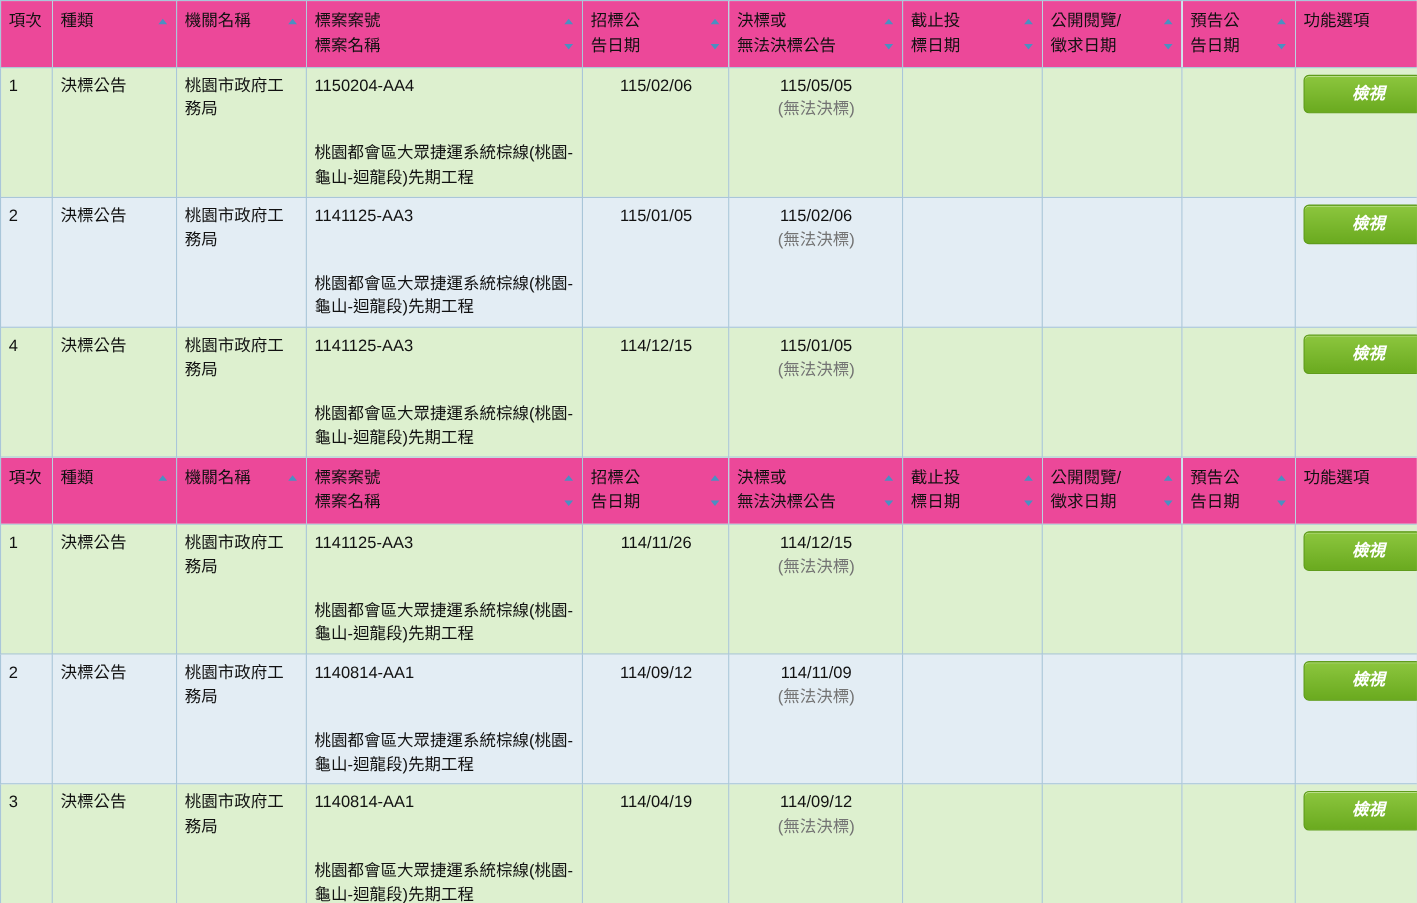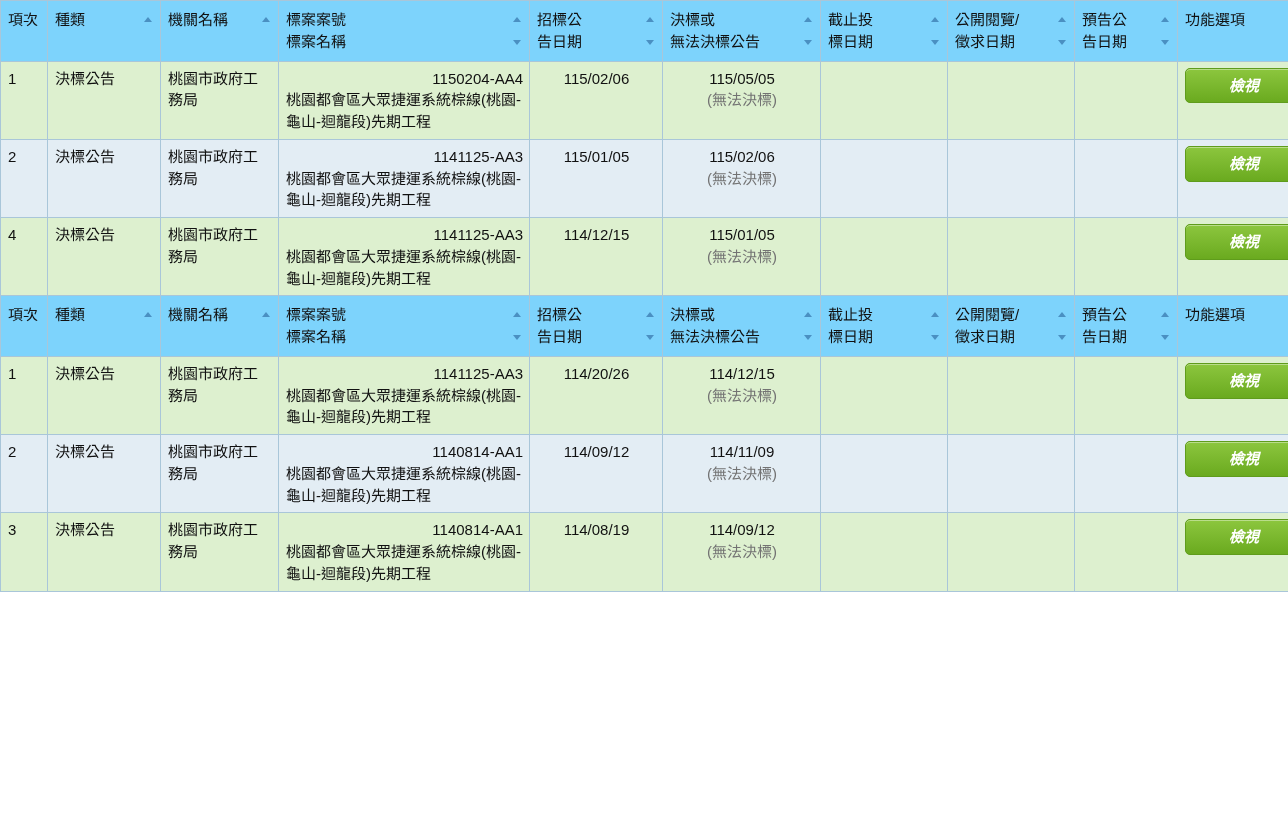--- a/index.html
+++ b/index.html
@@ -23,21 +23,21 @@
   table.bid-table td, table.bid-table th {
     border: 1px solid #a9c6d9;
     vertical-align: top;
     padding: 6px 6px 6px 7px;
     font-weight: normal;
     text-align: left;
     line-height: 1.45;
   }
   
   tr.header-row th {
-    background: #7dd3fc;
+    background: #ec4899;
     color: #111111;
     font-size: 15px;
     vertical-align: top;
     padding-top: 8px;
     padding-bottom: 8px;
     position: relative;
   }
   .hdr-line {
     display: block;
     position: relative;
@@ -70,22 +70,22 @@
   col.c-pre      { width: 103px; }
   col.c-func     { width: 111px; }
 
   tr.row-green td { background: #ddf0cf; }
   tr.row-blue  td { background: #e3edf4; }
 
   td.seq { text-align: center; }
   td.center { text-align: center; }
   td.func { text-align: center; vertical-align: top; padding-top: 12px; font-style: italic; }
 
-  .case-no { display: block; white-space: nowrap; text-align: right; }
-  .case-name { display: block; }
+  .case-no { display: block; white-space: nowrap; }
+  .case-name { display: block; margin-top: 40px; }
 
   .award-date { display: block; text-align: center; }
   .award-note { display: block; text-align: center; color: #737373; }
   .tender-date { display: block; text-align: center; }
 
   .view-btn {
     display: inline-block;
     min-width: 92px;
     padding: 6px 12px;
     background: linear-gradient(#8cc63e, #6aaa1f);
@@ -367,21 +367,21 @@
       </tr>
       <tr class="row-green">
         <td class="seq">1</td>
         <td>決標公告</td>
         <td>桃園市政府工務局</td>
         <td>
           <span class="case-no">1141125-AA3</span>
           <span class="case-name">桃園都會區大眾捷運系統棕線(桃園-龜山-迴龍段)先期工程</span>
         </td>
         <td>
-          <span class="tender-date">114/20/26</span>
+          <span class="tender-date">114/11/26</span>
         </td>
         <td>
           <span class="award-date">114/12/15</span>
           <span class="award-note">(無法決標)</span>
         </td>
         <td class="center"></td>
         <td class="center"></td>
         <td class="center"></td>
         <td class="func"><span class="view-btn">檢視</span></td>
       </tr>
@@ -407,21 +407,21 @@
       </tr>
       <tr class="row-green">
         <td class="seq">3</td>
         <td>決標公告</td>
         <td>桃園市政府工務局</td>
         <td>
           <span class="case-no">1140814-AA1</span>
           <span class="case-name">桃園都會區大眾捷運系統棕線(桃園-龜山-迴龍段)先期工程</span>
         </td>
         <td>
-          <span class="tender-date">114/08/19</span>
+          <span class="tender-date">114/04/19</span>
         </td>
         <td>
           <span class="award-date">114/09/12</span>
           <span class="award-note">(無法決標)</span>
         </td>
         <td class="center"></td>
         <td class="center"></td>
         <td class="center"></td>
         <td class="func"><span class="view-btn">檢視</span></td>
       </tr>

